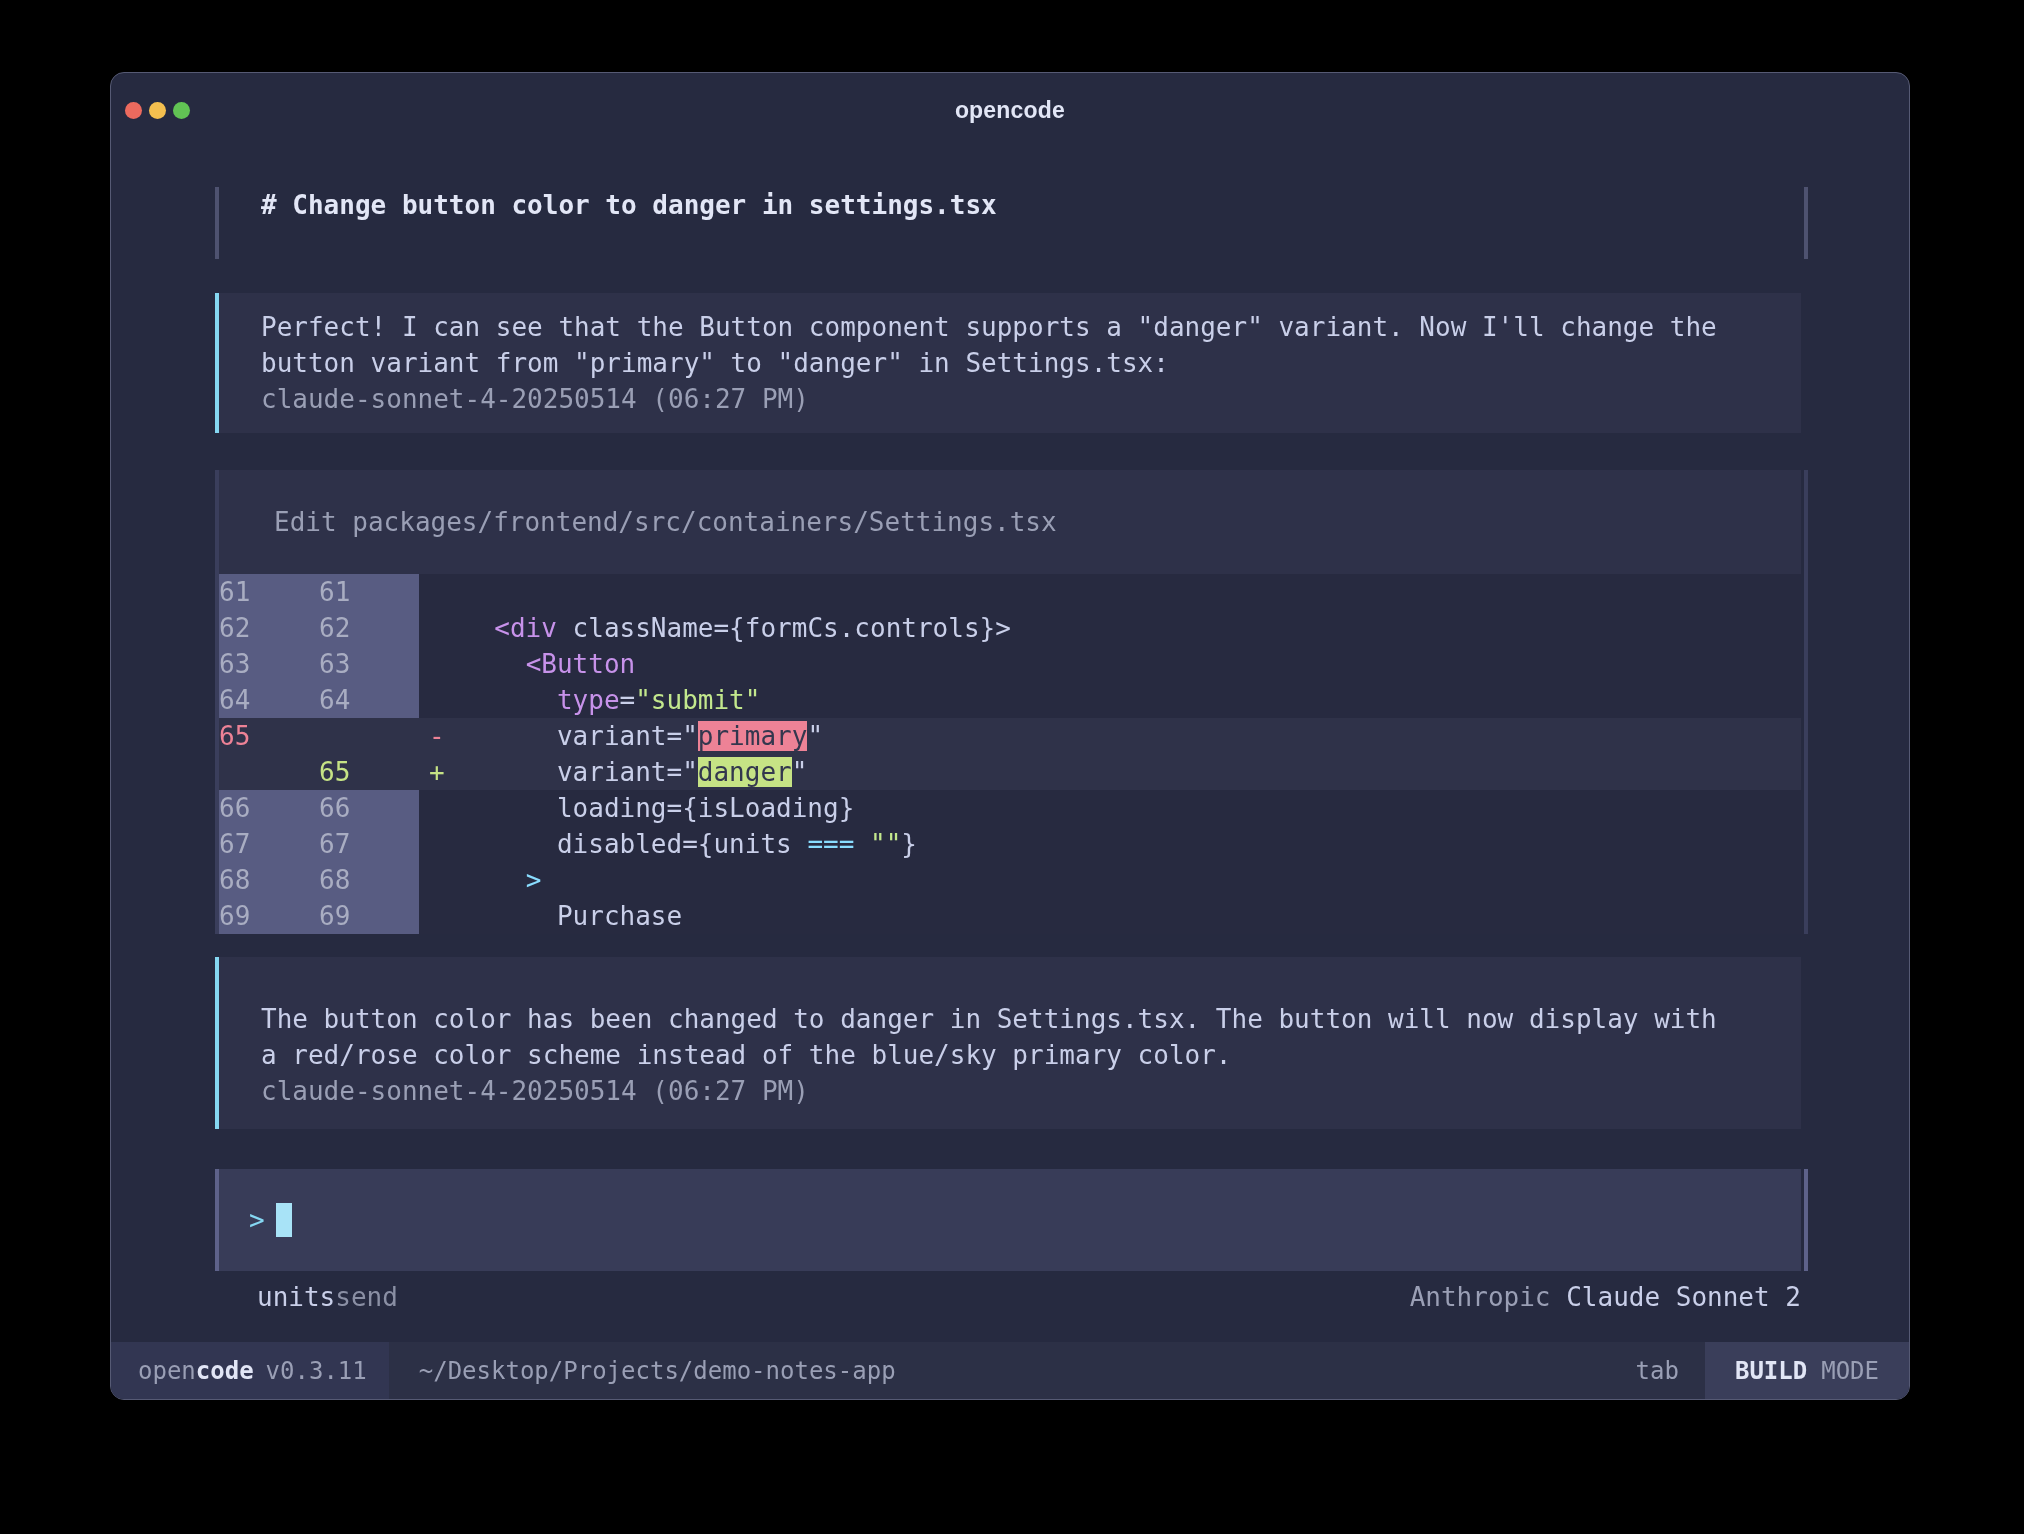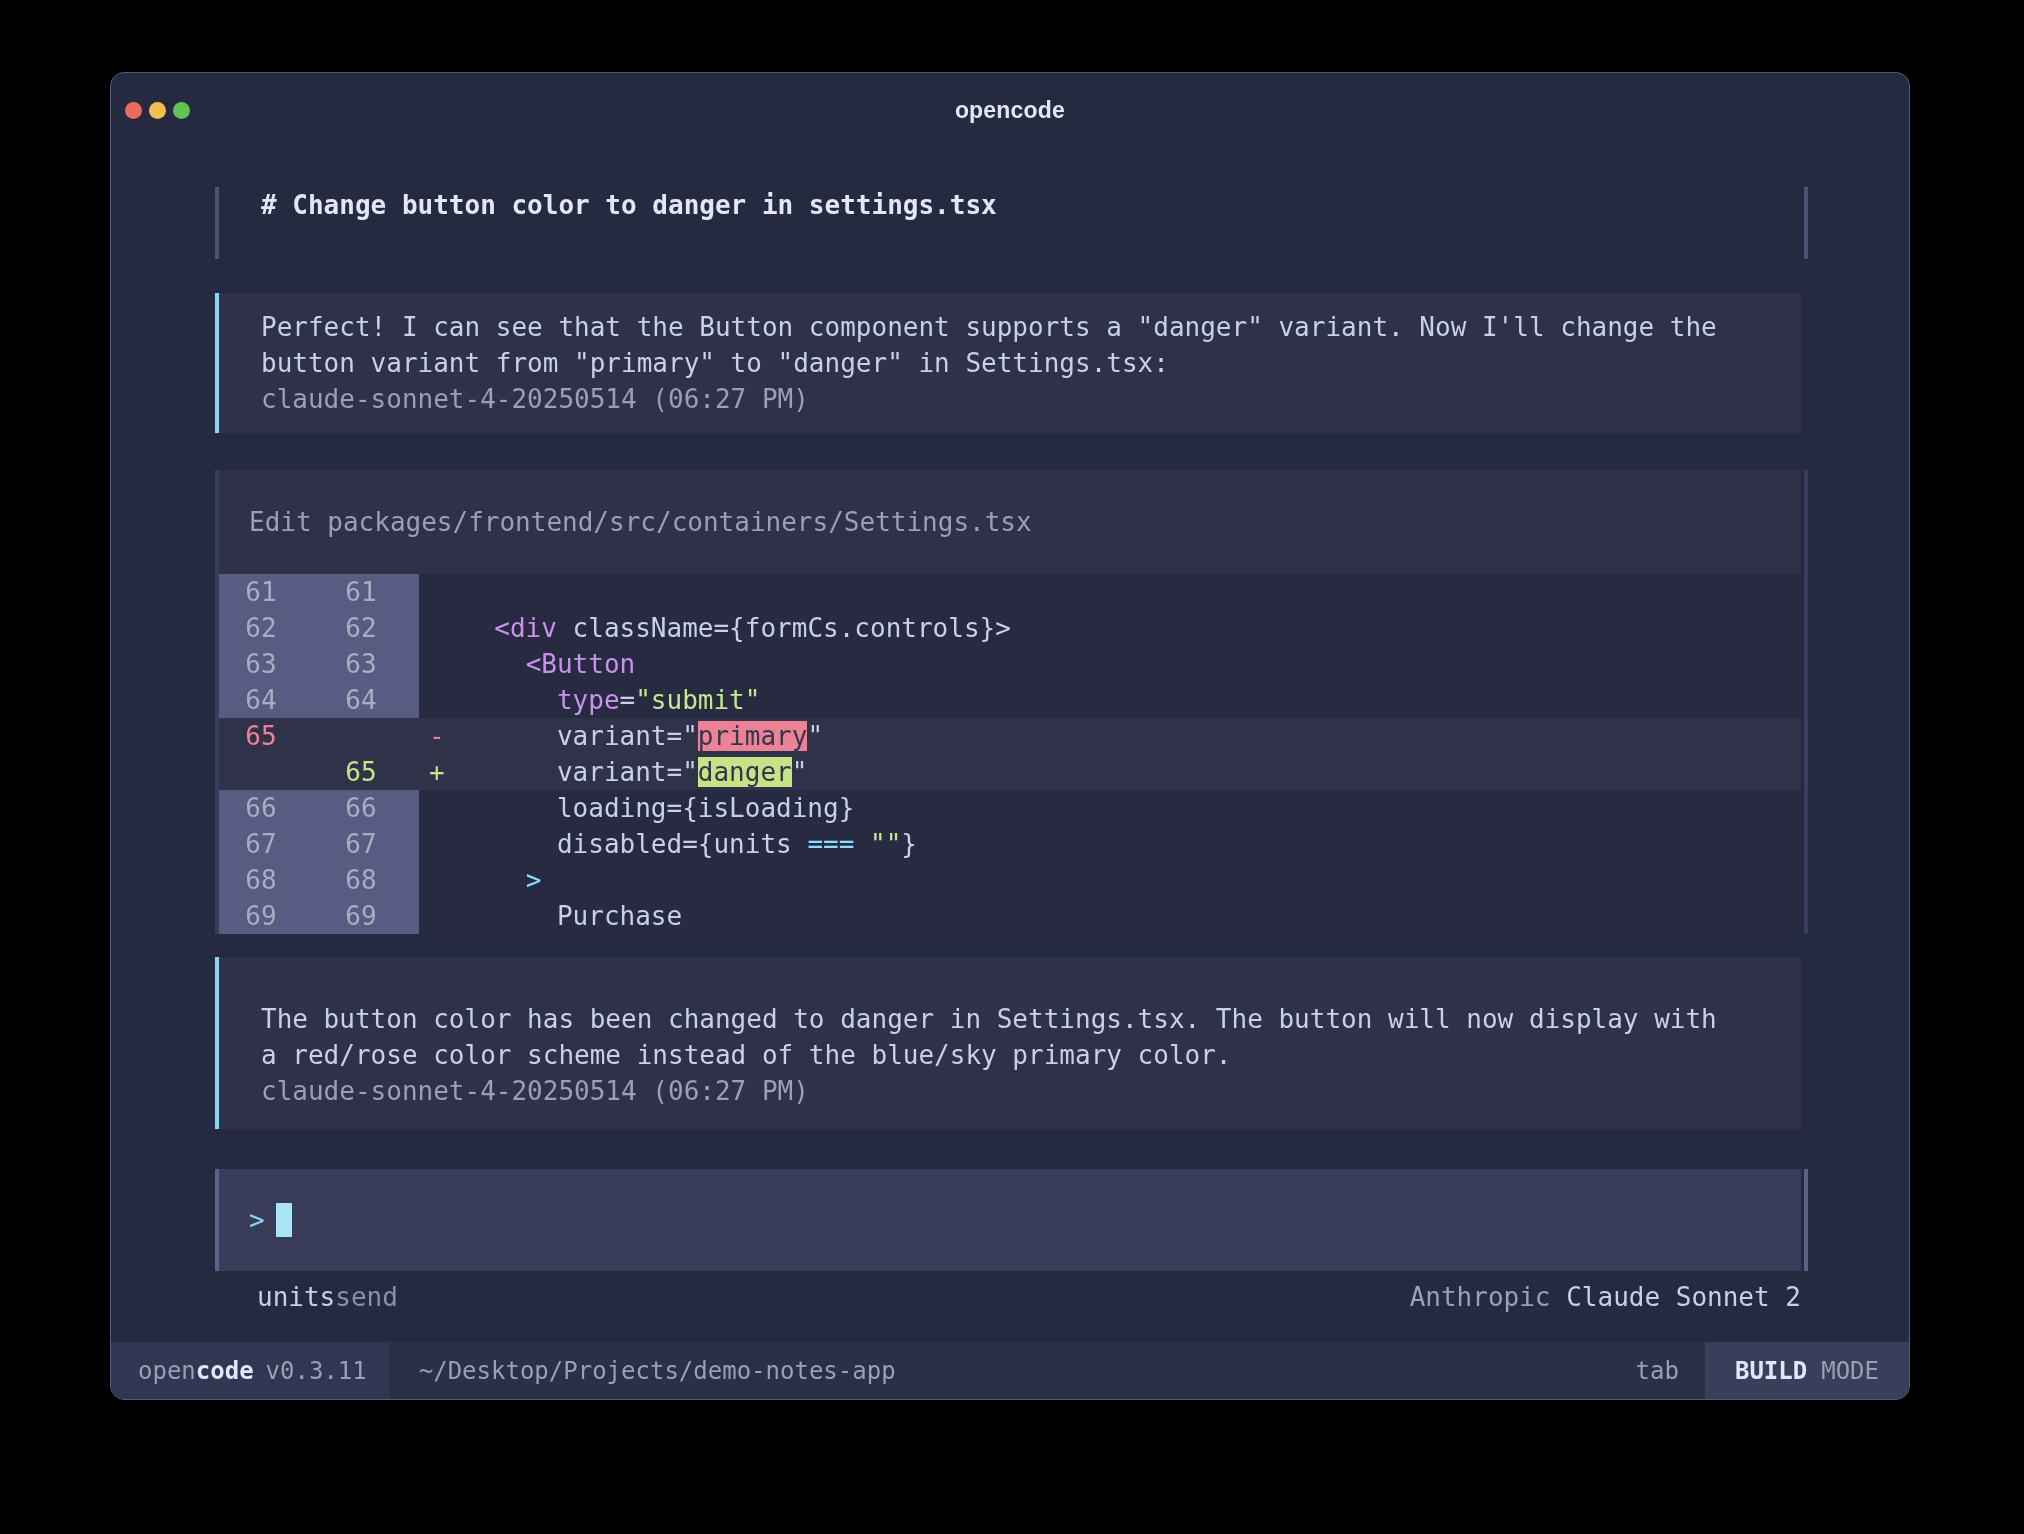--- a/index.html
+++ b/index.html
@@ -44,24 +44,24 @@
     padding:16px 40px 12px 42px;font-size:26px;line-height:36px}
   .msg-text{color:var(--text);white-space:pre-line}
   .msg-meta{color:var(--text-dim)}
   .msg1{margin-top:34px;min-height:140px}
   .msg2{margin-top:23px;min-height:172px;padding-top:44px;padding-bottom:20px}
 
   
   .tool{margin-top:37px;border-left:4px solid var(--bar-dark)}
   .tool.rbar::after{background:var(--bar-dark)}
   .tool-header{background:var(--block-bg);height:104px;display:flex;align-items:center;
-    padding-left:30px;font-size:26px;color:var(--text-dim);}
+    padding-left:55px;font-size:26px;color:var(--text-dim);}
   .drows{background:var(--code-bg)}
   .drow{display:flex;height:36px;line-height:36px;font-size:26px}
-  .drow .g{flex:none;width:100px;text-align:center;padding-right:16px;
+  .drow .g{flex:none;width:100px;text-align:left;padding-right:16px;
     color:var(--gutter-num);background:var(--gutter-bg)}
   .drow .sign{flex:none;width:44px;padding-left:10px;color:var(--text)}
   .drow .code{white-space:pre;color:var(--text)}
   .drow.removed,.drow.added{background:var(--changed-row-bg)}
   .drow.removed .g,.drow.added .g{background:transparent}
   .drow.removed .g-old{color:var(--diff-red)}
   .drow.added .g-new{color:var(--diff-green)}
   .drow.removed .sign{color:var(--diff-red)}
   .drow.added .sign{color:var(--diff-green)}
   .seg.c-plain{color:var(--text)}

